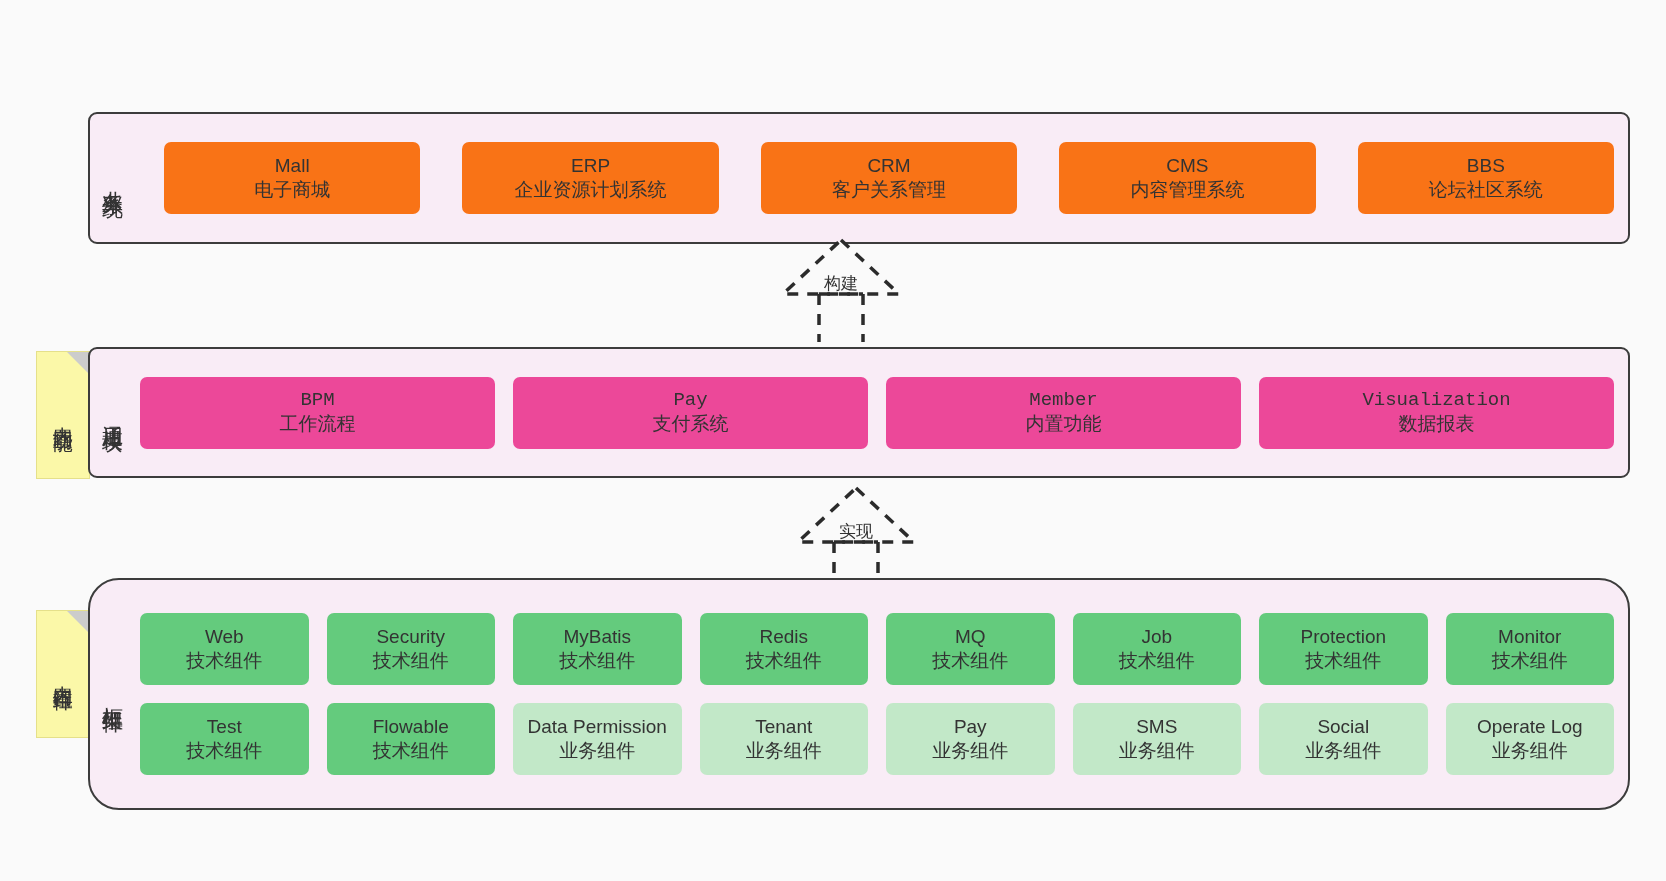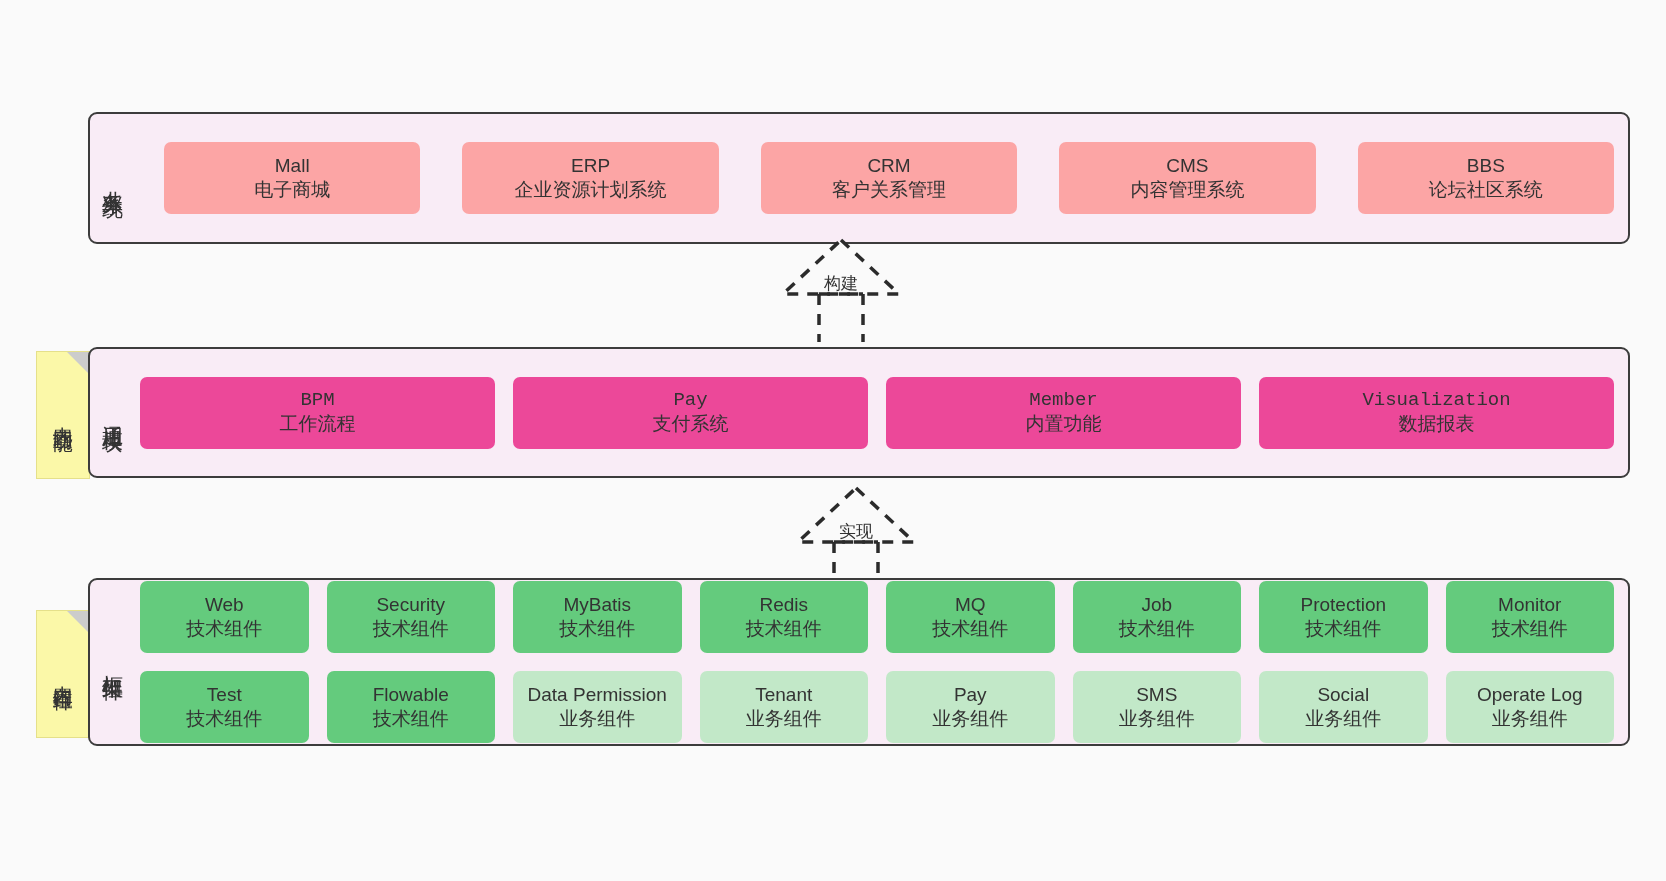--- a/index.html
+++ b/index.html
@@ -72,30 +72,30 @@
     color: #333333;
     font-size: 19px;
     line-height: 1.28;
     padding: 6px 4px;
     box-sizing: border-box;
   }
   .card .l1 { display: block; }
   .card .l2 { display: block; }
 
   
-  .c-blue        { background: #fca5a5; margin-left: 24px; }
+  .c-blue        { background: #f97316; margin-left: 24px; }
   .c-red         { background: #f4646c; }
   .c-pink        { background: #ec4899; font-family: Liberation Mono, monospace; }
   .c-green       { background: #64cb7d; }
   .c-lightgreen  { background: #c2e8c8; }
 
   
   #layer-business  { left: 88px;  top: 112px; width: 1542px; height: 132px; }
   #layer-modules   { left: 88px;  top: 347px; width: 1542px; height: 131px; }
-  #layer-framework { left: 88px;  top: 578px; width: 1542px; height: 168px; }
+  #layer-framework { left: 88px;  top: 578px; width: 1542px; height: 232px; border-radius: 31px; }
 
   #layer-business  .card,
   #layer-modules   .card { height: 72px; }
   #layer-framework .card { height: 72px; }
 
   
   .note {
     position: absolute;
     box-sizing: border-box;
     background: #fbf8a8;

